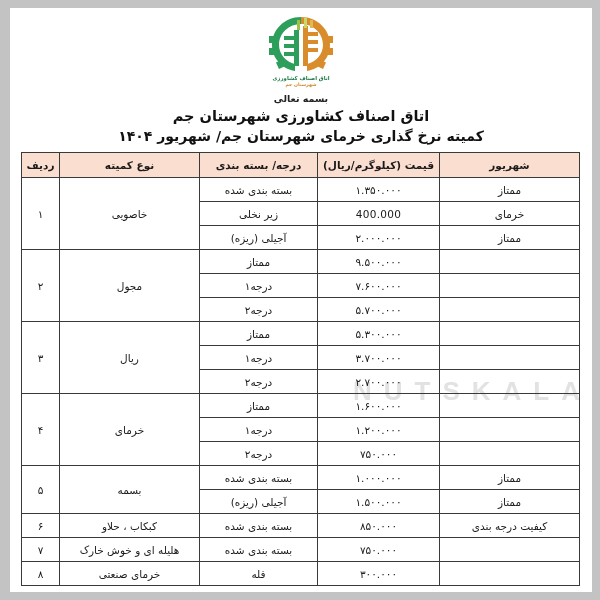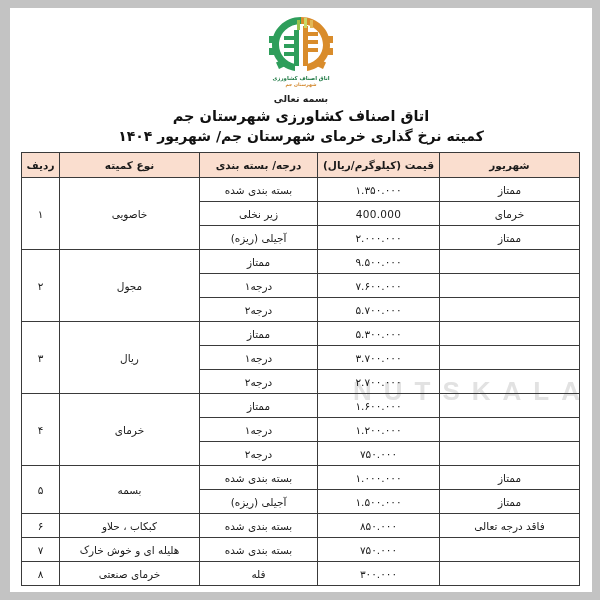--- a/index.html
+++ b/index.html
@@ -278,21 +278,21 @@
             <td class="cell-quality">بسته بندی شده</td>
             <td class="cell-type" rowspan="2">بسمه</td>
             <td class="cell-radif" rowspan="2">۵</td>
           </tr>
           <tr>
             <td class="cell-note">ممتاز</td>
             <td class="cell-price">۱.۵۰۰.۰۰۰</td>
             <td class="cell-quality">آجیلی (ریزه)</td>
           </tr>
           <tr>
-            <td class="cell-note">فاقد درجه تعالی</td>
+            <td class="cell-note">کیفیت درجه بندی</td>
             <td class="cell-price">۸۵۰.۰۰۰</td>
             <td class="cell-quality">بسته بندی شده</td>
             <td class="cell-type" rowspan="1">کبکاب ، حلاو</td>
             <td class="cell-radif" rowspan="1">۶</td>
           </tr>
           <tr>
             <td class="cell-note"></td>
             <td class="cell-price">۷۵۰.۰۰۰</td>
             <td class="cell-quality">بسته بندی شده</td>
             <td class="cell-type" rowspan="1">هلیله ای و خوش خارک</td>

